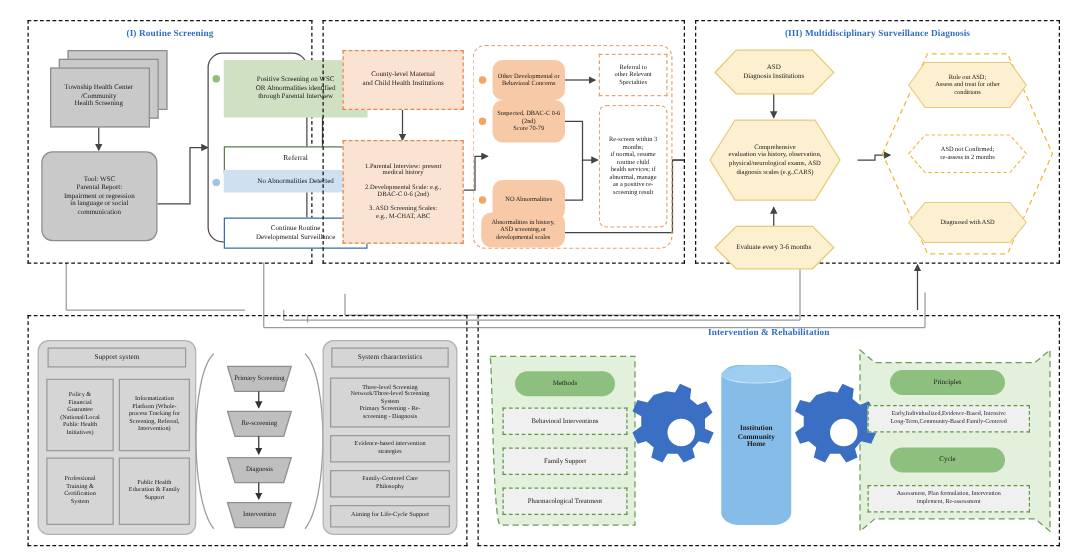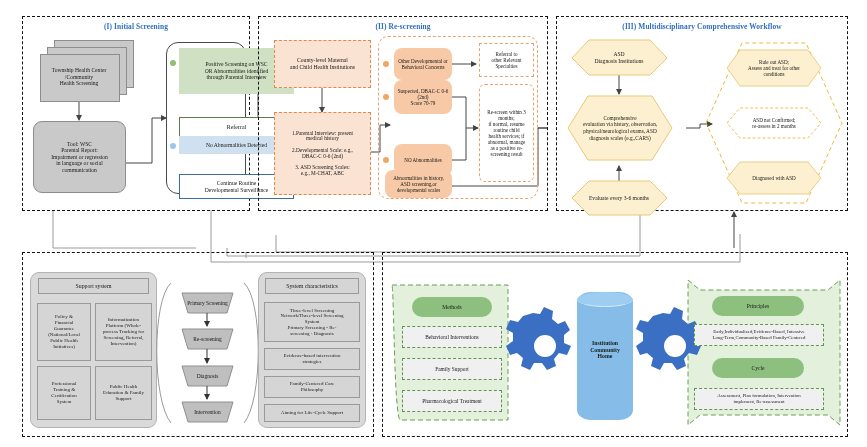--- a/index.html
+++ b/index.html
@@ -95,21 +95,21 @@
       <path d="M276 235 L276 252"></path>
       <path d="M276 252 L560 252"></path>
     </g>
     <g stroke="#444" stroke-width="1" fill="none">
       <line x1="734" y1="248" x2="734" y2="212" marker-end="url(#ar)"></line>
     </g>
   </svg>
 
   <div class="panel dashed-blk" style="left:22px;top:16px;width:228px;height:195px;">
   </div>
-  <div class="ttl" style="left:22px;top:22px;width:228px;">(I) Initial Screening</div>
+  <div class="ttl" style="left:22px;top:22px;width:228px;">(I) Routine Screening</div>
 
   <div class="stack" style="position:absolute;left:40px;top:40px;width:96px;height:62px;">
     <i style="left:14px;top:0;width:78px;height:46px;"></i>
     <i style="left:7px;top:7px;width:78px;height:46px;"></i>
     <i style="left:0;top:14px;width:78px;height:46px;"></i>
   </div>
   <div class="box" style="left:40px;top:54px;width:78px;height:46px;font-size:5.6px;white-space:pre-line;">Township Health Center
 /Community
 Health Screening</div>
 
@@ -132,21 +132,20 @@
 
   <div class="dot" style="left:170px;top:143px;background:#9dc6e8;"></div>
   <div class="box blue-fill" style="left:179px;top:136px;width:115px;height:18px;"></div>
   <div class="box" style="left:179px;top:136px;width:115px;height:18px;font-size:5.6px;">No Abnormalities Detected</div>
 
   <div class="box blue-out" style="left:179px;top:174px;width:115px;height:25px;"></div>
   <div class="box" style="left:179px;top:174px;width:115px;height:25px;font-size:5.6px;white-space:pre-line;">Continue Routine
 Developmental Surveillance</div>
 
   <div class="panel dashed-blk" style="left:258px;top:16px;width:290px;height:195px;"></div>
-  <div class="ttl" style="left:258px;top:22px;width:290px;">(II) Re-screening</div>
 
   <div class="box peach-dash" style="left:274px;top:40px;width:97px;height:48px;"></div>
   <div class="box" style="left:274px;top:40px;width:97px;height:48px;font-size:5.6px;white-space:pre-line;">County-level Maternal
 and Child Health Institutions</div>
 
   <div class="box peach-dash" style="left:274px;top:112px;width:97px;height:83px;"></div>
   <div class="box" style="left:277px;top:112px;width:91px;height:83px;font-size:5.3px;white-space:pre-line;line-height:1.08;">1.Parental Interview: present
 medical history
 
 2.Developmental Scale: e.g.,
@@ -186,21 +185,21 @@
   <div class="box" style="left:479px;top:84px;width:55px;height:98px;font-size:5.1px;white-space:pre-line;">Re-screen within 3
 months;
 if normal, resume
 routine child
 health services; if
 abnormal, manage
 as a positive re-
 screening result</div>
 
   <div class="panel dashed-blk" style="left:556px;top:16px;width:292px;height:195px;"></div>
-  <div class="ttl" style="left:556px;top:22px;width:292px;">(III) Multidisciplinary Comprehensive Workflow</div>
+  <div class="ttl" style="left:556px;top:22px;width:292px;">(III) Multidisciplinary Surveillance Diagnosis</div>
 
   <svg class="lines" viewBox="0 0 867 447">
 
     <polygon points="572,58 589,40 650,40 667,58 650,75 589,75" fill="#fdf0d0" stroke="#e8c97a" stroke-width="1"></polygon>
     <polygon points="568,128 588,96 652,96 672,128 652,160 588,160" fill="#fdf0d0" stroke="#e8c97a" stroke-width="1"></polygon>
     <polygon points="572,198 589,181 650,181 667,198 650,215 589,215" fill="#fdf0d0" stroke="#e8c97a" stroke-width="1"></polygon>
 
     <polygon points="706,123 742,43 806,43 842,123 806,203 742,203" fill="none" stroke="#edb93c" stroke-width="1" stroke-dasharray="4,3"></polygon>
 
     <polygon points="727,68 740,50 808,50 821,68 808,86 740,86" fill="#fdf0d0" stroke="#e8c97a" stroke-width="0.9"></polygon>
@@ -294,20 +293,21 @@
 strategies</div>
 
   <div class="box grey-lite" style="left:264px;top:376px;width:96px;height:22px;"></div>
   <div class="box" style="left:264px;top:376px;width:96px;height:22px;font-size:5px;white-space:pre-line;line-height:1.15;">Family-Centered Care
 Philosophy</div>
 
   <div class="box grey-lite" style="left:264px;top:404px;width:96px;height:18px;"></div>
   <div class="box" style="left:264px;top:404px;width:96px;height:18px;font-size:5px;">Aiming for Life-Cycle Support</div>
 
   <div class="panel dashed-blk" style="left:382px;top:252px;width:466px;height:185px;"></div>
+  <div class="ttl" style="left:382px;top:261px;width:466px;">Intervention &amp; Rehabilitation</div>
 
   <svg class="lines" viewBox="0 0 867 447">
 
     <path d="M392 285 L508 285 L508 420 L400 420 C394 414 394 291 392 285 Z" fill="#e2f0dc" stroke="#6a9e57" stroke-width="1" stroke-dasharray="5,3"></path>
 
     <path d="M688 280 L700 290 L828 290 L840 280 L840 425 L828 415 L700 415 L688 425 Z" fill="#e2f0dc" stroke="#6a9e57" stroke-width="1" stroke-dasharray="5,3"></path>
 
     <g fill="#3b6fc4">
       <path d="M533 313 l7 1 l4 -7 l9 4 l-1 8 l6 5 l7 -3 l5 9 l-6 5 l0 8 l7 3 l-4 9 l-8 -2 l-5 6 l2 7 l-9 4 l-5 -7 l-8 0 l-4 7 l-9 -4 l2 -8 l-6 -5 l-7 2 l-4 -9 l7 -5 l0 -8 l-7 -4 l4 -9 l8 2 l5 -6 z"></path>
     </g>

